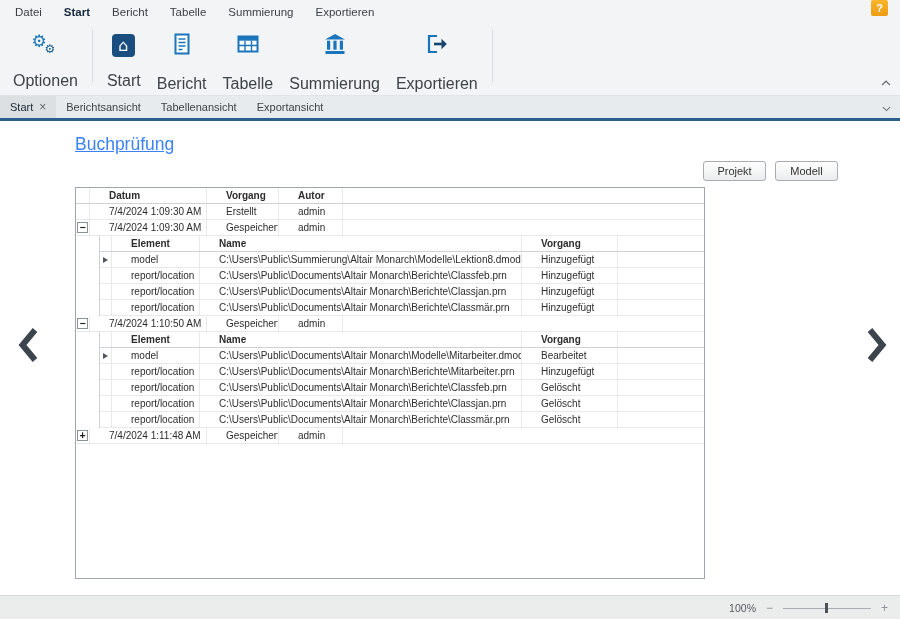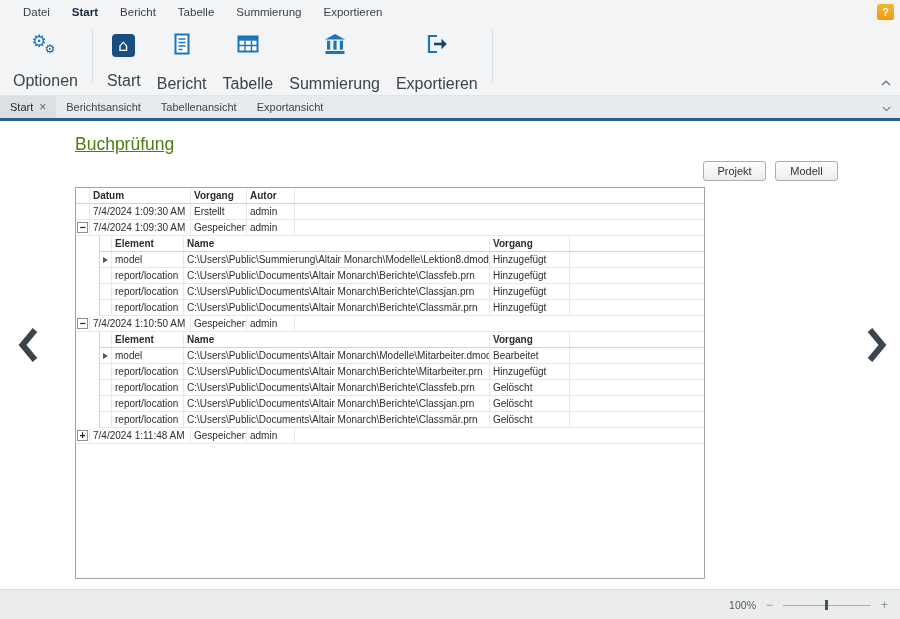--- a/index.html
+++ b/index.html
@@ -1,20 +1,20 @@
 <!DOCTYPE html>
 <html><head>
 <meta charset="utf-8">
 <style>
   * { margin:0; padding:0; box-sizing:border-box; }
   body { font-family:"Liberation Sans", sans-serif; background:#ffffff; }
   .app { position:relative; width:900px; height:619px; background:#f2f4f5; overflow:hidden; }
 
   
-  .menubar { display:flex; align-items:center; height:24px; padding:0 6px 0 4px;margin-left:8px; }
+  .menubar { display:flex; align-items:flex-start; height:24px; padding:0 12px 0 4px; }
   .menu-items { display:flex; height:100%; }
   .menu-item { padding:0 11px; line-height:24px; font-size:11.5px; color:#3a3f44; cursor:default; }
   .menu-item.active { font-weight:700; color:#16293d; }
   .help-btn { margin-left:auto; width:17px; height:16px; background:linear-gradient(#f8b62d,#ee9b10); border-radius:2px; color:#fff; font-weight:700; font-size:11px; display:flex; align-items:center; justify-content:center; }
 
   
   .ribbon { position:relative; height:72px; border-bottom:1px solid #e2e5e7; }
   .ribbon-buttons { display:flex; align-items:stretch; padding:3px 0 0 5px; height:66px; }
   .ribbon-btn { display:flex; flex-direction:column; align-items:center; padding:5px 8px 0; min-width:48px; }
   .ribbon-ico { position:relative; width:28px; height:27px; display:flex; align-items:center; justify-content:center; }
@@ -31,47 +31,47 @@
   .tabstrip { display:flex; height:22px; background:#e8ebed; align-items:stretch; }
   .tabs { display:flex; }
   .tab { display:flex; align-items:center; padding:0 10px; font-size:11px; color:#3e4347; cursor:default; }
   .tab.active { background:#dce0e3; color:#1c2733; }
   .tab-close { margin-left:6px; color:#5e656b; font-size:12px; line-height:1; }
   .tab-overflow { margin-left:auto; display:flex; align-items:center; padding:0 9px; }
   .bluebar { height:3px; background:#2a5e8c; }
 
   
   .content { position:relative; width:900px; height:479px; background:#fff; }
-  .page-title { position:absolute; left:75px; top:13px; font-size:17.5px; color:#4d7c0f; text-decoration:underline; }
+  .page-title { position:absolute; left:75px; top:13px; font-size:17.5px; color:#3b82f6; text-decoration:underline; }
   .action-buttons { position:absolute; top:40px; right:62px; display:flex; gap:9px; }
   .act-btn { min-width:63px; height:20px; background:linear-gradient(#fefefe,#ebecec); border:1px solid #a9acb0; border-radius:3px; font-size:11px; color:#333; font-family:inherit; padding:0 12px; }
 
   .table-wrap { position:absolute; left:75px; top:66px; width:630px; height:392px; border:1px solid #9fa5aa; background:#fff; overflow:hidden; }
-  .t-row { display:flex; height:16px; font-size:10px; color:#2d2d2d; border-bottom:1px solid #e7e9eb; background:#fff; align-items:stretch; }
+  .t-row { display:flex; height:16px; font-size:10px; color:#2d2d2d; border-bottom:1px solid #e7e9eb; background:#fff; align-items:stretch;gap:16px; }
   .t-row.head { font-weight:700; border-bottom:1px solid #ced2d5; }
   .c { padding:0 3px; white-space:nowrap; overflow:hidden; border-right:1px solid #e7e9eb; display:flex; align-items:center; }
   .c.exp { width:14px; flex:none; padding:0; justify-content:center; }
   .c.datum { width:101px; flex:none; }
   .c.vorgang { width:56px; flex:none; }
   .c.autor { width:48px; flex:none; }
   .c.fill { flex:1; border-right:none; }
   .sub-table { margin-left:23px; border-left:1px solid #ced2d5; }
   .c.smk { width:12px; flex:none; padding:0; justify-content:center; }
   .c.selem { width:72px; flex:none; }
   .c.sname { width:306px; flex:none; }
   .c.svorg { width:80px; flex:none; }
   .exp-btn { width:11px; height:11px; border:1px solid #8d9296; background:#fff; font-size:10.5px; font-weight:700; color:#1e1e1e; display:flex; align-items:center; justify-content:center; line-height:1; cursor:default; }
   .tri { width:0; height:0; border-left:5px solid #53595e; border-top:3.5px solid transparent; border-bottom:3.5px solid transparent; }
 
   .nav-arrow { position:absolute; top:206px; display:flex; align-items:center; cursor:pointer; }
   .nav-arrow.left { left:18px; }
   .nav-arrow.right { right:13px; }
 
   
-  .statusbar { position:absolute; left:0; bottom:0; width:900px; height:30px; background:#ebeded; border-top:1px solid #d7dadc; display:flex; align-items:center; justify-content:flex-end; gap:10px; padding-right:12px; }
+  .statusbar { position:absolute; left:0; bottom:0; width:900px; height:24px; background:#ebeded; border-top:1px solid #d7dadc; display:flex; align-items:center; justify-content:flex-end; gap:10px; padding-right:12px; }
   .zoom-label { font-size:10.5px; color:#55595d; }
   .zoom-out, .zoom-in { color:#8d9296; font-size:12px; line-height:1; cursor:pointer; }
   .zoom-slider { position:relative; width:88px; height:12px; }
   .zoom-track { position:absolute; left:0; right:0; top:6px; height:1px; background:#a9aeb2; }
   .zoom-handle { position:absolute; left:42px; top:1px; width:3px; height:10px; background:#4c5155; }
 </style>
 </head>
 <body>
 
 <div class="app">

